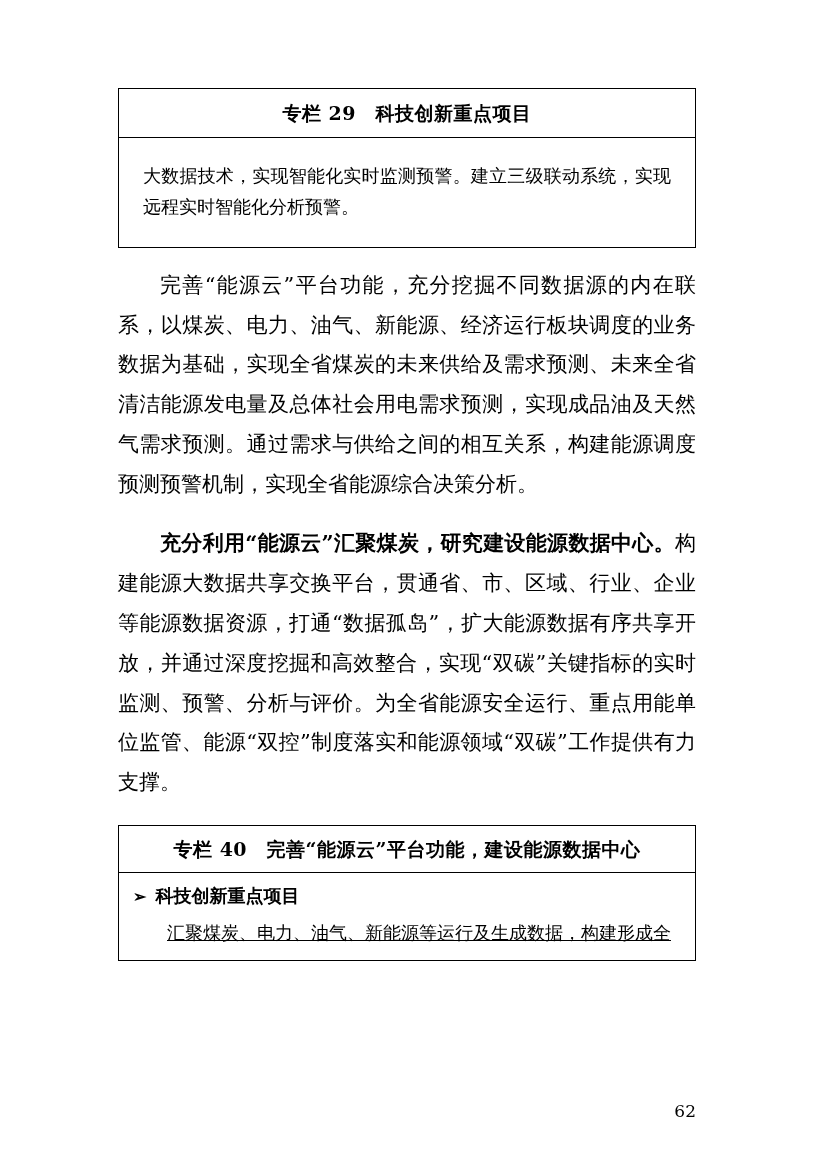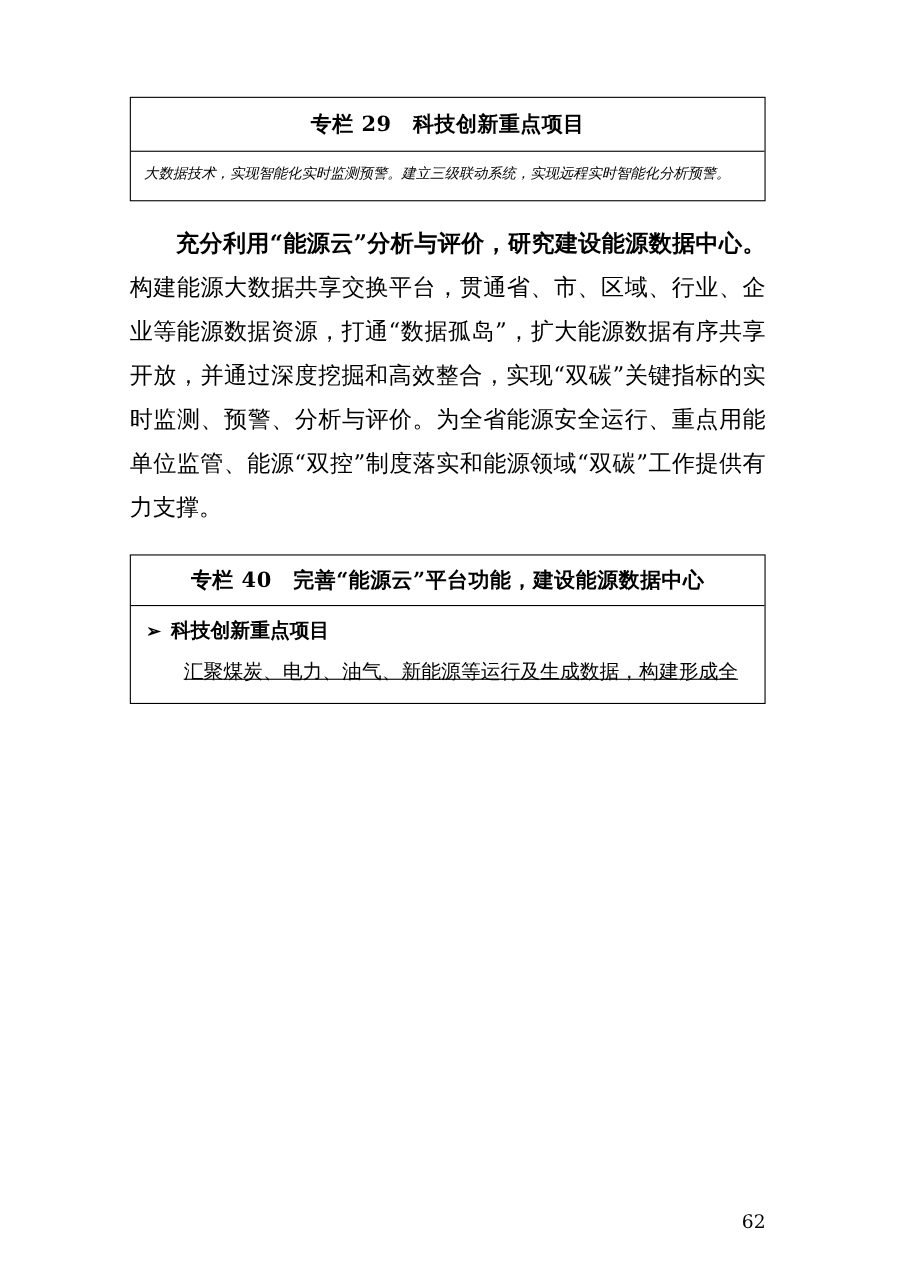--- a/index.html
+++ b/index.html
@@ -35,26 +35,25 @@
     font-size: 19px;
     letter-spacing: 0.5px;
     padding: 12px 0 11px;
     border-bottom: 1.5px solid #000;
     line-height: 1.3;
   }
   .panel-body {
     padding: 10px 12px 12px 12px;
   }
   .panel-body p {
-    margin: 0;
-    font-size: 13px;
+    margin: 12px;
+    font-size: 18px;
     line-height: 1.75;
     text-align: justify;
     text-justify: inter-ideograph;
-    font-style: italic;
   }
 
   
   .task-heading {
     font-weight: bold;
     font-size: 21px;
     line-height: 1.85;
     margin: 26px 0 0 0;
     text-indent: 2em;
     text-align: justify;
@@ -116,22 +115,23 @@
 <div class="page">
 
   <div class="panel">
     <div class="panel-title">专栏 29　科技创新重点项目</div>
     <div class="panel-body">
       <p>大数据技术，实现智能化实时监测预警。建立三级联动系统，实现远程实时智能化分析预警。</p>
     </div>
   </div>
 
 
+  <div class="body-par">完善“能源云”平台功能，充分挖掘不同数据源的内在联系，以煤炭、电力、油气、新能源、经济运行板块调度的业务数据为基础，实现全省煤炭的未来供给及需求预测、未来全省清洁能源发电量及总体社会用电需求预测，实现成品油及天然气需求预测。通过需求与供给之间的相互关系，构建能源调度预测预警机制，实现全省能源综合决策分析。</div>
 
-  <div class="body-par lead-bold"><span class="lead">充分利用“能源云”分析与评价，研究建设能源数据中心。</span><span>构建能源大数据共享交换平台，贯通省、市、区域、行业、企业等能源数据资源，打通“数据孤岛”，扩大能源数据有序共享开放，并通过深度挖掘和高效整合，实现“双碳”关键指标的实时监测、预警、分析与评价。为全省能源安全运行、重点用能单位监管、能源“双控”制度落实和能源领域“双碳”工作提供有力支撑。</span></div>
+  <div class="body-par lead-bold"><span class="lead">充分利用“能源云”汇聚煤炭，研究建设能源数据中心。</span><span>构建能源大数据共享交换平台，贯通省、市、区域、行业、企业等能源数据资源，打通“数据孤岛”，扩大能源数据有序共享开放，并通过深度挖掘和高效整合，实现“双碳”关键指标的实时监测、预警、分析与评价。为全省能源安全运行、重点用能单位监管、能源“双控”制度落实和能源领域“双碳”工作提供有力支撑。</span></div>
 
   <div class="panel second">
     <div class="panel-title">专栏 40　完善“能源云”平台功能，建设能源数据中心</div>
     <div class="bullet-row">
       <span class="arrow">➢</span><span>科技创新重点项目</span>
     </div>
     <div class="panel-sub">汇聚煤炭、电力、油气、新能源等运行及生成数据，构建形成全</div>
   </div>
 
   <div class="page-number">62</div>

